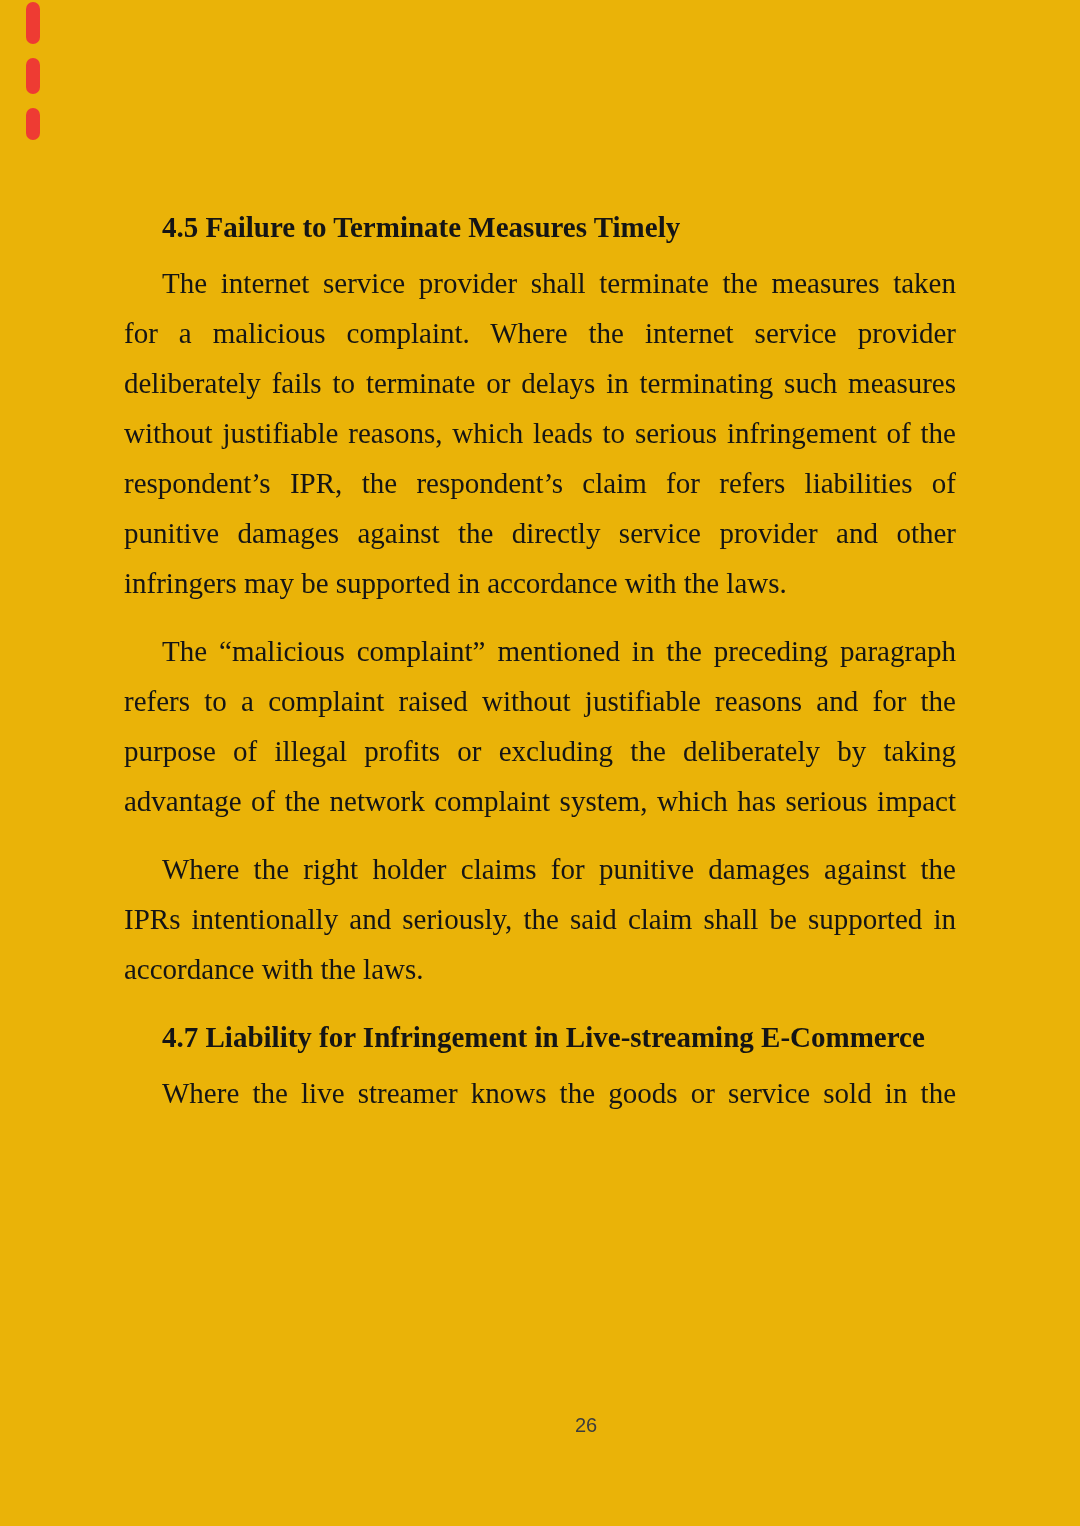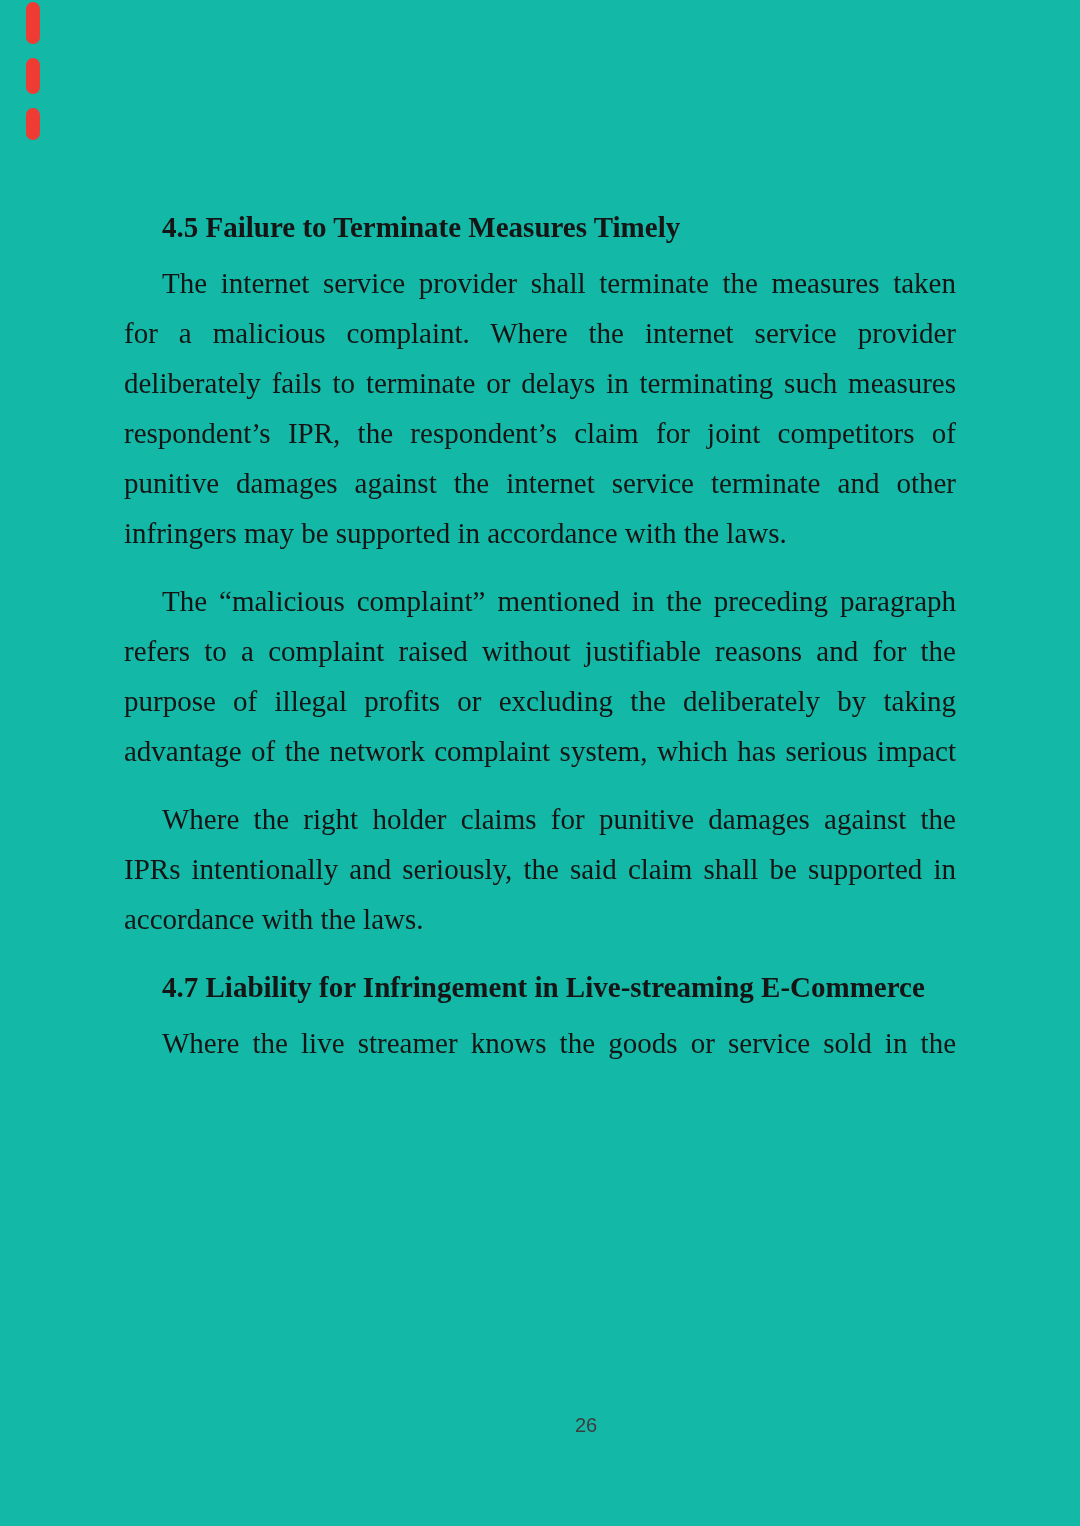--- a/index.html
+++ b/index.html
@@ -1,20 +1,20 @@
 <!DOCTYPE html>
 <html><head>
 <meta charset="utf-8">
 <style>
   html,body{margin:0;padding:0;background:#ffffff;}
   .page{
     position:relative;
     width:1080px;
     height:1526px;
-    background:#14b8a6;
+    background:#eab308;
     overflow:hidden;
     font-family:"Liberation Serif","DejaVu Serif",serif;
     color:#151515;
   }
   .text-block{
     position:absolute;
     left:124px;
     top:202px;
     width:832px;
     font-size:29px;
@@ -63,22 +63,23 @@
       <div class="red-mark" style="top: 2px; height: 42px; background: rgb(238, 59, 51);"></div>
       <div class="red-mark" style="top: 58px; height: 36px; background: rgb(238, 59, 51);"></div>
       <div class="red-mark" style="top: 108px; height: 32px; background: rgb(238, 59, 51);"></div>
     </div>
   <div id="textBlock" class="text-block">
       <div class="heading">4.5 Failure to Terminate Measures Timely</div>
       <div class="para">
         <div class="line first">The internet service provider shall terminate the measures taken</div>
         <div class="line">for a malicious complaint. Where the internet service provider</div>
         <div class="line">deliberately fails to terminate or delays in terminating such measures</div>
-        <div class="line">respondent’s IPR, the respondent’s claim for joint competitors of</div>
-        <div class="line">punitive damages against the internet service terminate and other</div>
+        <div class="line">without justifiable reasons, which leads to serious infringement of the</div>
+        <div class="line">respondent’s IPR, the respondent’s claim for refers liabilities of</div>
+        <div class="line">punitive damages against the directly service provider and other</div>
         <div class="line lastplain">infringers may be supported in accordance with the laws.</div>
       </div>
       <div class="para">
         <div class="line first">The “malicious complaint” mentioned in the preceding paragraph</div>
         <div class="line">refers to a complaint raised without justifiable reasons and for the</div>
         <div class="line">purpose of illegal profits or excluding the deliberately by taking</div>
         <div class="line">advantage of the network complaint system, which has serious impact</div>
       </div>
       <div class="para">
         <div class="line first">Where the right holder claims for punitive damages against the</div>

